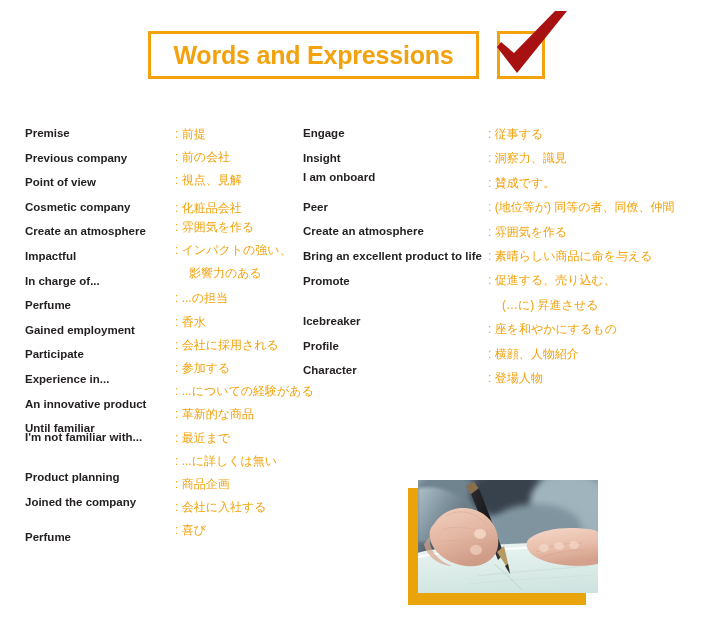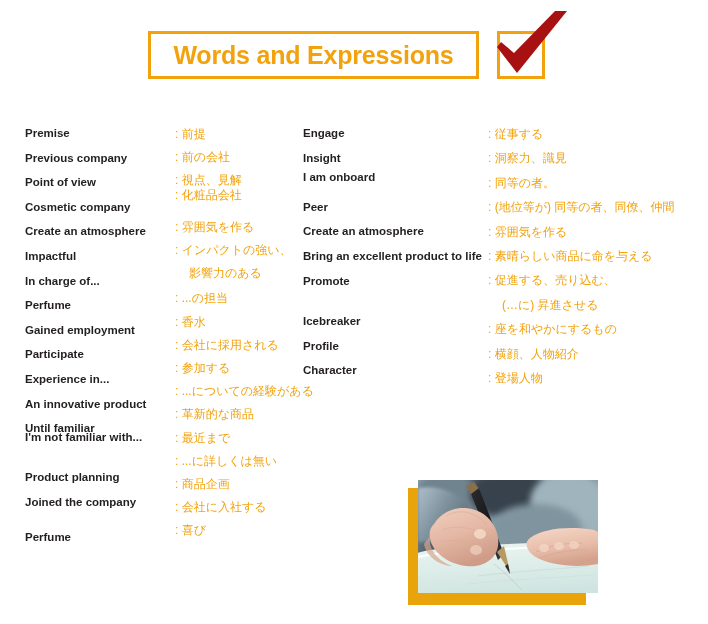--- a/index.html
+++ b/index.html
@@ -116,21 +116,21 @@
         <div class="term" style="top: 295.2px;">Until familiar</div>
         <div class="term" style="top: 304px;">I'm not familiar with...</div>
         <div class="term" style="top: 344.4px;">Product planning</div>
         <div class="term" style="top: 369px;">Joined the company</div>
         <div class="term" style="top: 403.6px;">Perfume</div>
       </div>
     <div class="gloss-list gloss-left">
         <div class="gloss" style="top: 0px;">: 前提</div>
         <div class="gloss" style="top: 23.2px;">: 前の会社</div>
         <div class="gloss" style="top: 46.4px;">: 視点、見解</div>
-        <div class="gloss" style="top: 61px;">: 化粧品会社</div>
+        <div class="gloss" style="top: 74px;">: 化粧品会社</div>
         <div class="gloss" style="top: 92.8px;">: 雰囲気を作る</div>
         <div class="gloss" style="top: 116px;">: インパクトの強い、</div>
         <div class="gloss indent" style="top: 139.2px;">影響力のある</div>
         <div class="gloss" style="top: 164.4px;">: ...の担当</div>
         <div class="gloss" style="top: 187.6px;">: 香水</div>
         <div class="gloss" style="top: 210.8px;">: 会社に採用される</div>
         <div class="gloss" style="top: 234px;">: 参加する</div>
         <div class="gloss" style="top: 257.2px;">: ...についての経験がある</div>
         <div class="gloss" style="top: 280.4px;">: 革新的な商品</div>
         <div class="gloss" style="top: 303.6px;">: 最近まで</div>
@@ -150,21 +150,21 @@
         <div class="term" style="top: 98.4px;">Create an atmosphere</div>
         <div class="term" style="top: 123px;">Bring an excellent product to life</div>
         <div class="term" style="top: 147.6px;">Promote</div>
         <div class="term" style="top: 188.2px;">Icebreaker</div>
         <div class="term" style="top: 212.8px;">Profile</div>
         <div class="term" style="top: 237.4px;">Character</div>
       </div>
     <div class="gloss-list gloss-right">
         <div class="gloss" style="top: 0px;">: 従事する</div>
         <div class="gloss" style="top: 24.4px;">: 洞察力、識見</div>
-        <div class="gloss" style="top: 48.8px;">: 同等の者。</div>
+        <div class="gloss" style="top: 48.8px;">: 賛成です。</div>
         <div class="gloss" style="top: 73.2px;">: (地位等が) 同等の者、同僚、仲間</div>
         <div class="gloss" style="top: 97.6px;">: 雰囲気を作る</div>
         <div class="gloss" style="top: 122px;">: 素晴らしい商品に命を与える</div>
         <div class="gloss" style="top: 146.4px;">: 促進する、売り込む、</div>
         <div class="gloss indent" style="top: 170.8px;">(…に) 昇進させる</div>
         <div class="gloss" style="top: 195.2px;">: 座を和やかにするもの</div>
         <div class="gloss" style="top: 219.6px;">: 横顔、人物紹介</div>
         <div class="gloss" style="top: 244px;">: 登場人物</div>
       </div>
   </div>

